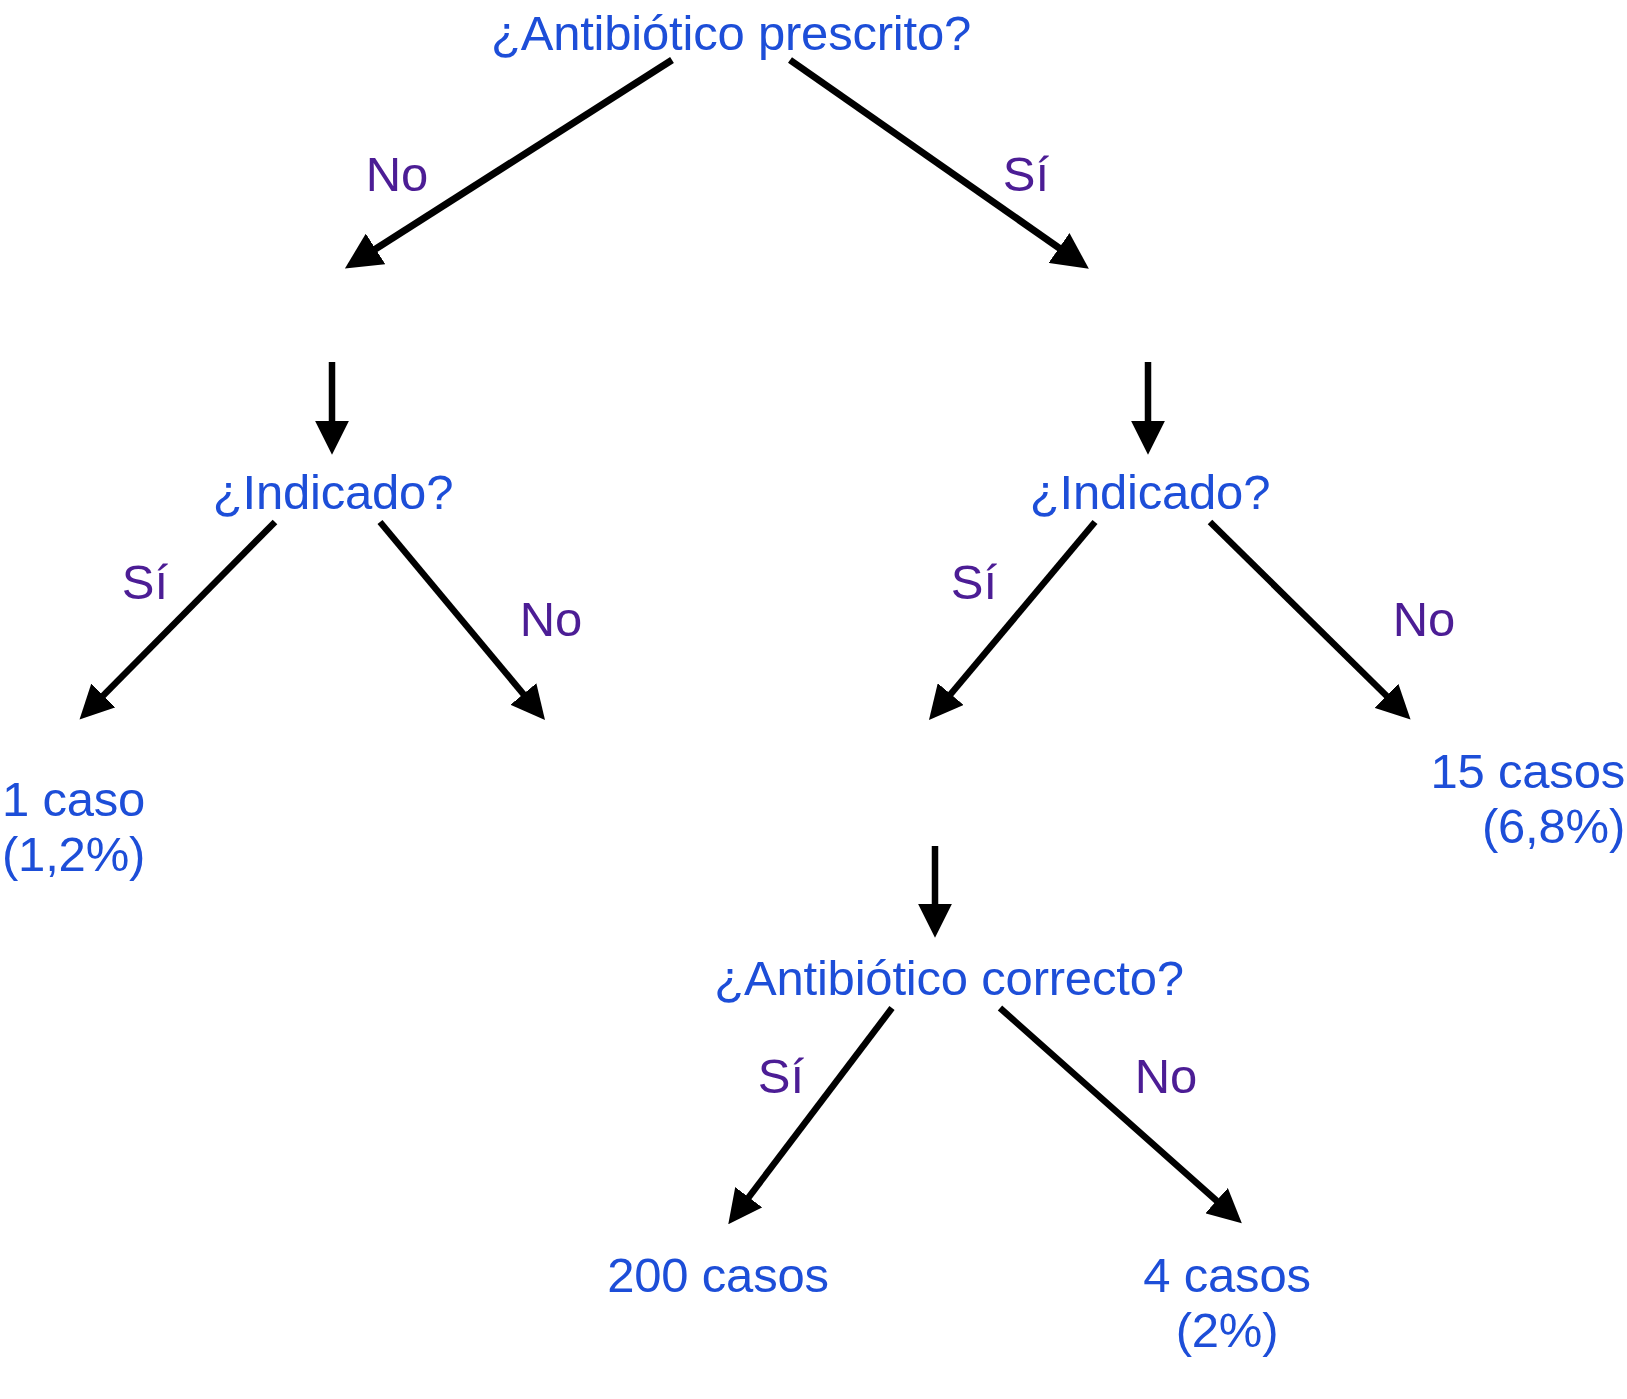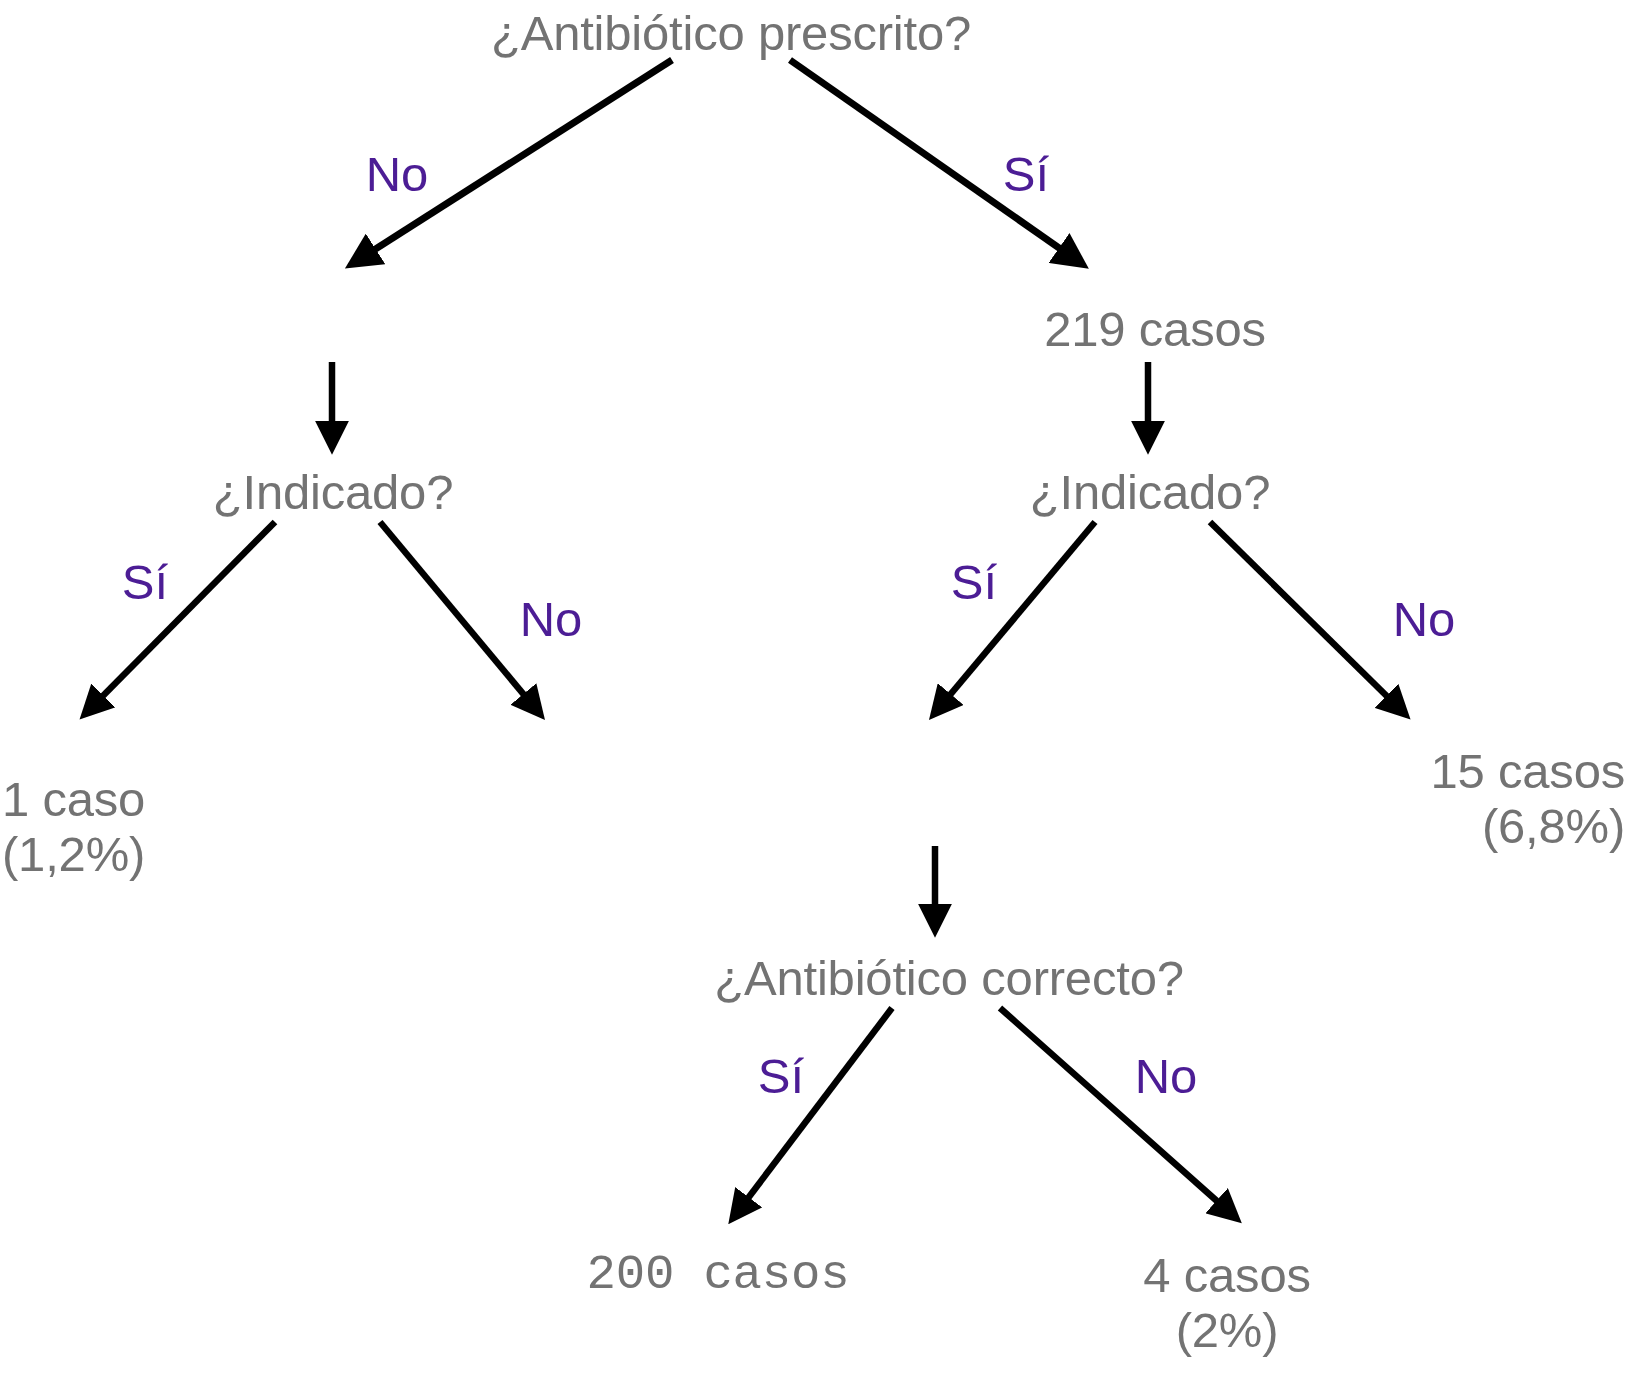--- a/index.html
+++ b/index.html
@@ -23,21 +23,21 @@
     width: 1627px;
     height: 1399px;
   }
   .node {
     position: absolute;
     white-space: nowrap;
     line-height: 1.12;
     font-size: 49px;
     font-weight: 400;
     letter-spacing: -0.2px;
-    color: #737373;
+    color: #1d4ed8;
   }
   .node.center  { transform: translateX(-50%); text-align: center; }
   .node.leftfix { text-align: left; }
   .node.rightfix{ transform: translateX(-100%); text-align: right; }
   .edge-label {
     position: absolute;
     white-space: nowrap;
     font-size: 49px;
     font-weight: 400;
     line-height: 1;
@@ -79,23 +79,20 @@
     <line x1="892" y1="1008" x2="733" y2="1218" stroke="#000000" stroke-width="6.5" marker-end="url(#arrowhead)"></line>
 
     <line x1="1000" y1="1008" x2="1236" y2="1218" stroke="#000000" stroke-width="6.5" marker-end="url(#arrowhead)"></line>
   </svg>
 
   <div class="node center" style="left:731px; top:6px;">
     <span>¿Antibiótico prescrito?</span>
   </div>
 
 
-  <div class="node center" style="left:1155px; top:302px;">
-    <span>219 casos</span>
-  </div>
 
   <div class="node center" style="left:333px; top:465px;">
     <span>¿Indicado?</span>
   </div>
 
   <div class="node center" style="left:1150px; top:465px;">
     <span>¿Indicado?</span>
   </div>
 
   <div class="node leftfix" style="left:2px; top:772px;">
@@ -107,21 +104,21 @@
 
   <div class="node rightfix" style="left:1625px; top:744px;">
     <span class="leaf-line">15 casos</span>
     <span class="leaf-line">(6,8%)</span>
   </div>
 
   <div class="node center" style="left:949px; top:951px;">
     <span>¿Antibiótico correcto?</span>
   </div>
 
-  <div class="node center" style="left:718px; top:1248px;font-family:Liberation Mono, monospace;">
+  <div class="node center" style="left:718px; top:1248px;">
     <span class="leaf-line">200 casos</span>
   </div>
 
   <div class="node center" style="left:1227px; top:1248px;">
     <span class="leaf-line">4 casos</span>
     <span class="leaf-line">(2%)</span>
   </div>
 
   <div class="edge-label" style="left:397px; top:150px;">No</div>
 

